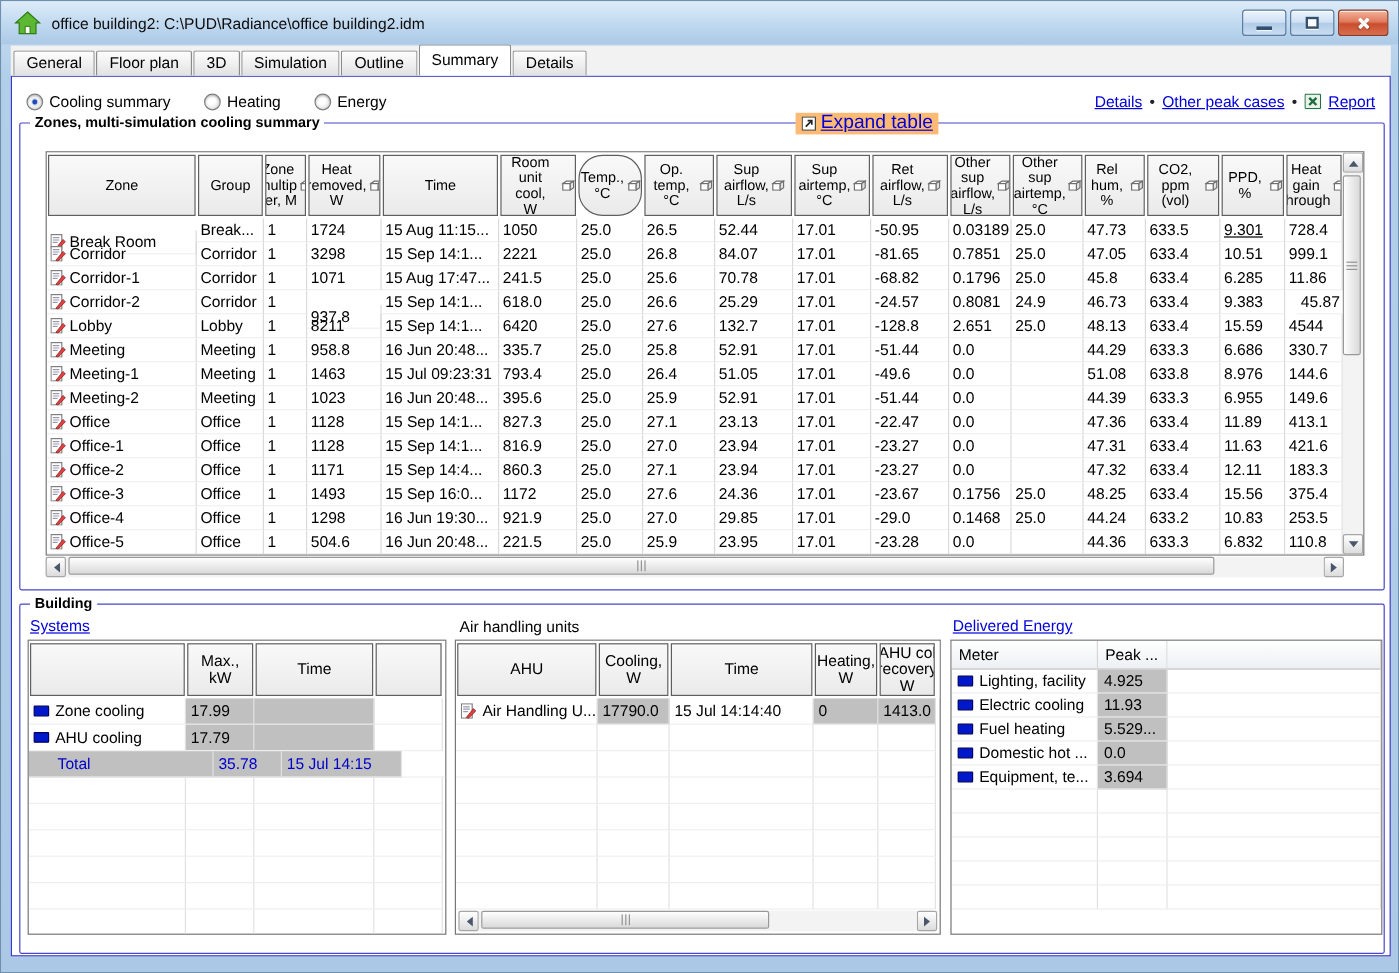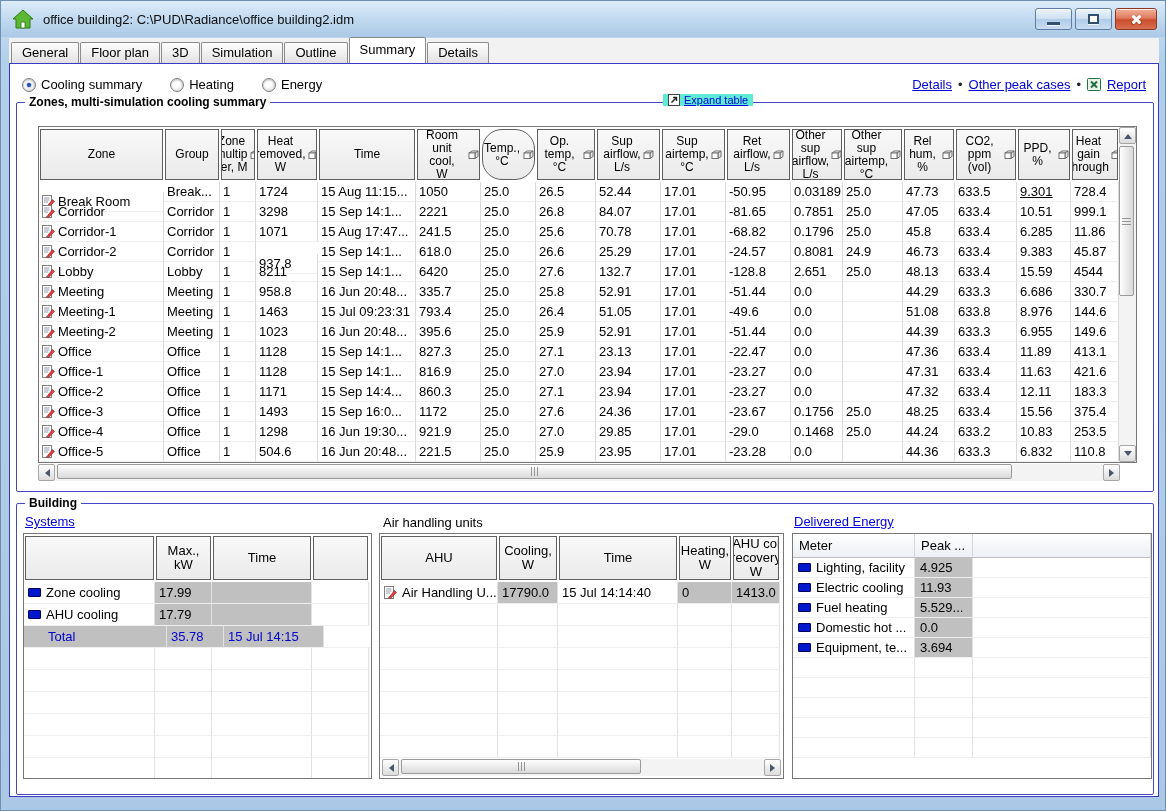--- a/index.html
+++ b/index.html
@@ -36,21 +36,21 @@
 .rb.sel::after{content:"";position:absolute;left:4px;top:4px;width:4px;height:4px;border-radius:50%;background:#1e4bb8;box-shadow:0 0 2px #1e4bb8;}
 .linksrow{position:absolute;right:12px;top:13px;display:flex;align-items:center;gap:6px;font-size:13px;}
 .linksrow a,.expand a,.syslink,.dellink{color:#0000d8;text-decoration:underline;cursor:pointer;}
 .dot{color:#222;}
 
 
 .fieldset{position:absolute;border:1px solid #4646c8;border-radius:2px;background:#fff;}
 .zones-fs{left:6px;top:38px;width:1138px;height:390px;}
 .building-fs{left:6px;top:439px;width:1138px;height:292px;}
 .legend{position:absolute;top:-8px;left:8px;background:#fff;padding:0 4px;font-size:12px;font-weight:bold;color:#000;white-space:nowrap;}
-.expand{position:absolute;top:-9px;left:646px;background:#5eead4;padding:0 5px;display:flex;align-items:center;gap:4px;font-size:11px;}
+.expand{position:absolute;top:-9px;left:646px;background:#fdba74;padding:0 5px;display:flex;align-items:center;gap:4px;font-size:16px;}
 
 
 .ztwrap{position:absolute;left:21px;top:23px;width:1099px;height:337px;border:1px solid #777;background:#fff;overflow:hidden;}
 .zhead{display:flex;height:55px;background:#fff;}
 .zh{flex:none;margin:2px 1px;border:1px solid #5f5f5f;background:linear-gradient(#f9f9f9,#eaeaea);display:flex;flex-direction:row;align-items:center;justify-content:center;text-align:center;font-size:12px;line-height:13px;white-space:pre-line;overflow:hidden;}
 .zh .hlbl{white-space:pre-line;}
 .uicon{display:inline-flex;margin-left:2px;cursor:pointer;}
 .zr{display:flex;height:20px;}
 .zc{flex:none;height:20px;font-size:13px;padding-left:3px;border-right:1px solid #dadada;border-bottom:1px solid #efefef;white-space:nowrap;overflow:hidden;display:flex;align-items:center;gap:3px;}
 .icon13{display:inline-flex;flex:none;}
@@ -513,21 +513,21 @@
                 </div>
                 <div class="zc" style="width: 52px;">
                   <span>46.73</span>
                 </div>
                 <div class="zc" style="width: 62px;">
                   <span>633.4</span>
                 </div>
                 <div class="zc" style="width: 54px;">
                   <span>9.383</span>
                 </div>
-                <div class="zc" style="width: 48px;">
+                <div class="zc" style="width: 48px; margin-left: 10px;">
                   <span>45.87</span>
                 </div>
               </div>
               <div class="zr">
                 <div class="zc" style="width: 125px;">
                   <span class="icon13">
                     <svg width="13" height="13" viewBox="0 0 13 13">
                       <rect x="0.5" y="0.5" width="9" height="12" fill="#ffffff" stroke="#808080"></rect>
                       <line x1="2" y1="3" x2="7.5" y2="3" stroke="#9a9ab0"></line>
                       <line x1="2" y1="5" x2="7.5" y2="5" stroke="#9a9ab0"></line>
@@ -1199,21 +1199,21 @@
           <div class="brow">
             <div class="bc" style="width: 131px;">
               <span class="meterbox"></span>
               <span>AHU cooling</span>
             </div>
             <div class="bc gray" style="width: 57px;">17.79</div>
             <div class="bc gray" style="width: 100px;"></div>
             <div class="bc" style="width: 57px;"></div>
           </div>
           <div class="brow">
-            <div class="bc gray" style="width: 143px;">
+            <div class="bc gray" style="width: 154px;">
               <span class="total-label">Total</span>
             </div>
             <div class="bc gray blue" style="width: 57px;">35.78</div>
             <div class="bc gray blue" style="width: 100px;">15 Jul 14:15</div>
             <div class="bc" style="width: 57px;"></div>
           </div>
           <div class="brow">
             <div class="bc" style="width: 131px;"></div>
             <div class="bc" style="width: 57px;"></div>
             <div class="bc" style="width: 100px;"></div>

